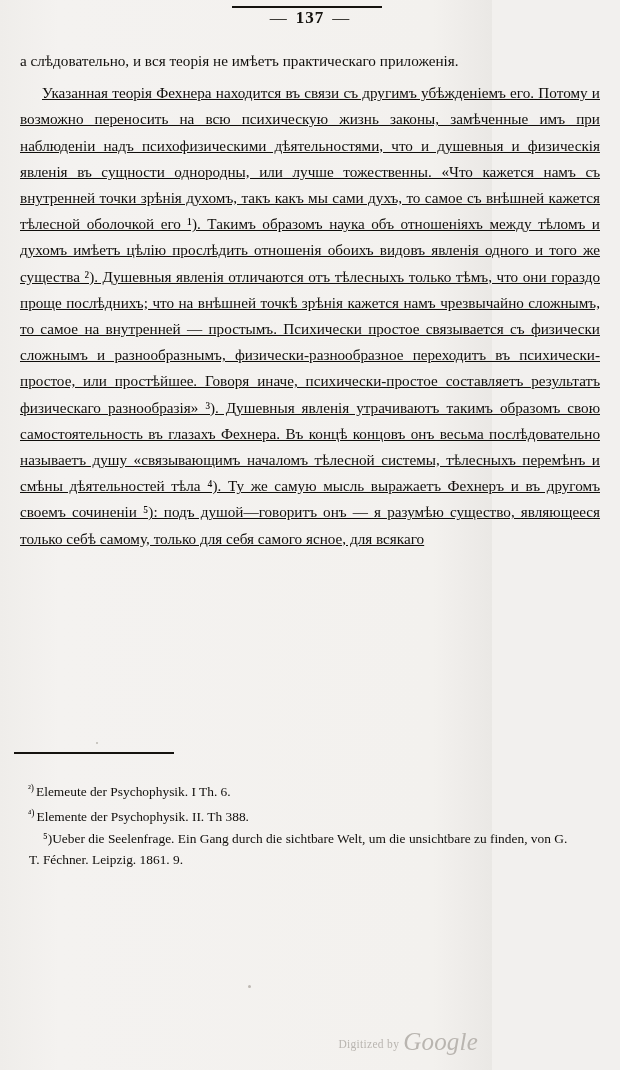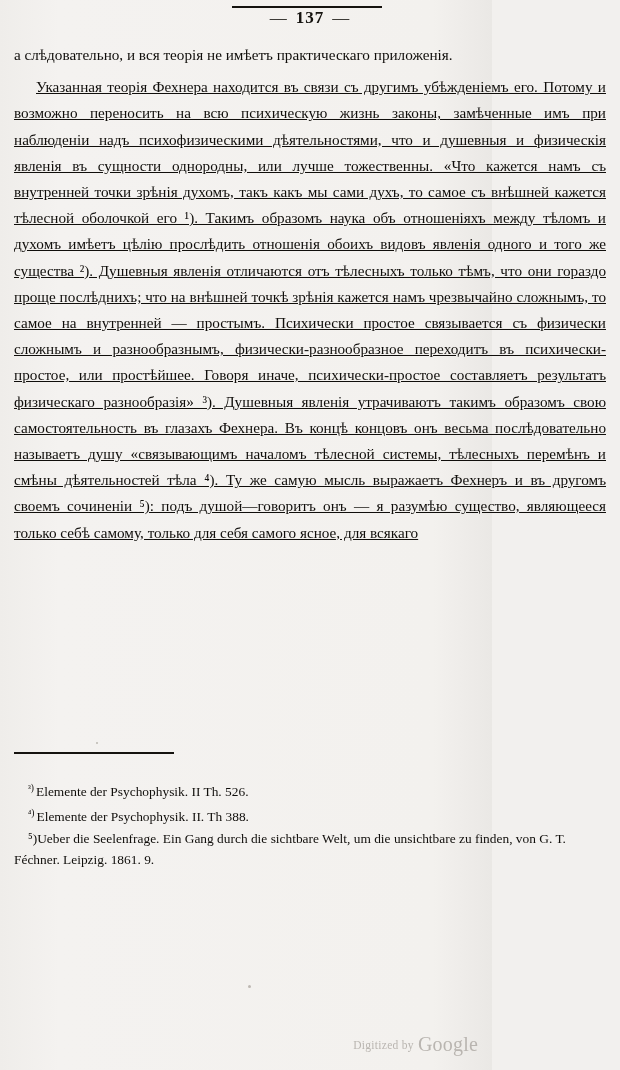--- a/index.html
+++ b/index.html
@@ -48,21 +48,21 @@
     top: 42px;
     left: 14px;
     width: 592px;
     font-size: 15.2px;
     line-height: 26.2px;
     text-align: justify;
     text-justify: inter-word;
     color: #100e0b;
   }
   .body-text p {
-    margin: 0;
+    margin: 6px;
     text-indent: 0;
   }
   .body-text p.indent {
     text-indent: 22px;
     margin-top: 6px;
     text-decoration: underline;
   }
   .body-text p.cont {
     text-indent: 0;
   }
@@ -86,39 +86,41 @@
   .footnotes .fn {
     text-indent: 14px;
   }
   .footnotes .fn .marker {
     font-size: 9.5px;
     vertical-align: super;
     padding-right: 2px;
   }
   .fn-last {
     text-indent: 14px;
+    margin-left: 15px;
   }
   .watermark {
     position: absolute;
     right: 14px;
     bottom: 14px;
     font-size: 17px;
     color: #b9b5b0;
     font-family: "Liberation Serif", serif;
     letter-spacing: 0.2px;
   }
   .watermark .by {
     font-size: 11.5px;
     letter-spacing: 0.3px;
     padding-right: 4px;
     color: #b9b5b0;
     vertical-align: 2px;
   }
   .watermark .g {
-    font-size: 20px;
+    font-size: 25px;
+    font-style: italic;
   }
   .speck {
     position: absolute;
     background: #bdb8b2;
     border-radius: 50%;
   }
 </style>
 </head>
 <body>
 
@@ -132,21 +134,21 @@
 
   <div class="body-text">
     <p class="cont">а слѣдовательно, и вся теорія не имѣетъ практическаго приложенія.</p>
     <p class="indent">Указанная теорія Фехнера находится въ связи съ другимъ убѣжденіемъ его. Потому и возможно переносить на всю психическую жизнь законы, замѣченные имъ при наблюденіи надъ психофизическими дѣятельностями, что и душевныя и физическія явленія въ сущности однородны, или лучше тожественны. «Что кажется намъ съ внутренней точки зрѣнія духомъ, такъ какъ мы сами духъ, то самое съ внѣшней кажется тѣлесной оболочкой его ¹). Такимъ образомъ наука объ отношеніяхъ между тѣломъ и духомъ имѣетъ цѣлію прослѣдить отношенія обоихъ видовъ явленія одного и того же существа ²). Душевныя явленія отличаются отъ тѣлесныхъ только тѣмъ, что они гораздо проще послѣднихъ; что на внѣшней точкѣ зрѣнія кажется намъ чрезвычайно сложнымъ, то самое на внутренней — простымъ. Психически простое связывается съ физически сложнымъ и разнообразнымъ, физически-разнообразное переходитъ въ психически-простое, или простѣйшее. Говоря иначе, психически-простое составляетъ результатъ физическаго разнообразія» ³). Душевныя явленія утрачиваютъ такимъ образомъ свою самостоятельность въ глазахъ Фехнера. Въ концѣ концовъ онъ весьма послѣдовательно называетъ душу «связывающимъ началомъ тѣлесной системы, тѣлесныхъ перемѣнъ и смѣны дѣятельностей тѣла ⁴). Ту же самую мысль выражаетъ Фехнеръ и въ другомъ своемъ сочиненіи ⁵): подъ душой—говоритъ онъ — я разумѣю существо, являющееся только себѣ самому, только для себя самого ясное, для всякаго</p>
   </div>
 
   <div class="footnote-rule"></div>
 
   <div class="footnotes">
     <div class="fn">
-      <span class="marker">³)</span><span>Elemente der Psychophysik. II Th. 526.</span>
+      <span class="marker">²)</span><span>Elemeute der Psychophysik. I Th. 6.</span>
     </div>
     <div class="fn">
       <span class="marker">⁴)</span><span>Elemente der Psychophysik. II. Th 388.</span>
     </div>
     <div class="fn-last">
       <span class="marker">⁵)</span><span>Ueber die Seelenfrage. Ein Gang durch die sichtbare Welt, um die unsichtbare zu finden, von G. T. Féchner. Leipzig. 1861. 9.</span>
     </div>
   </div>
 
   <div class="watermark">

